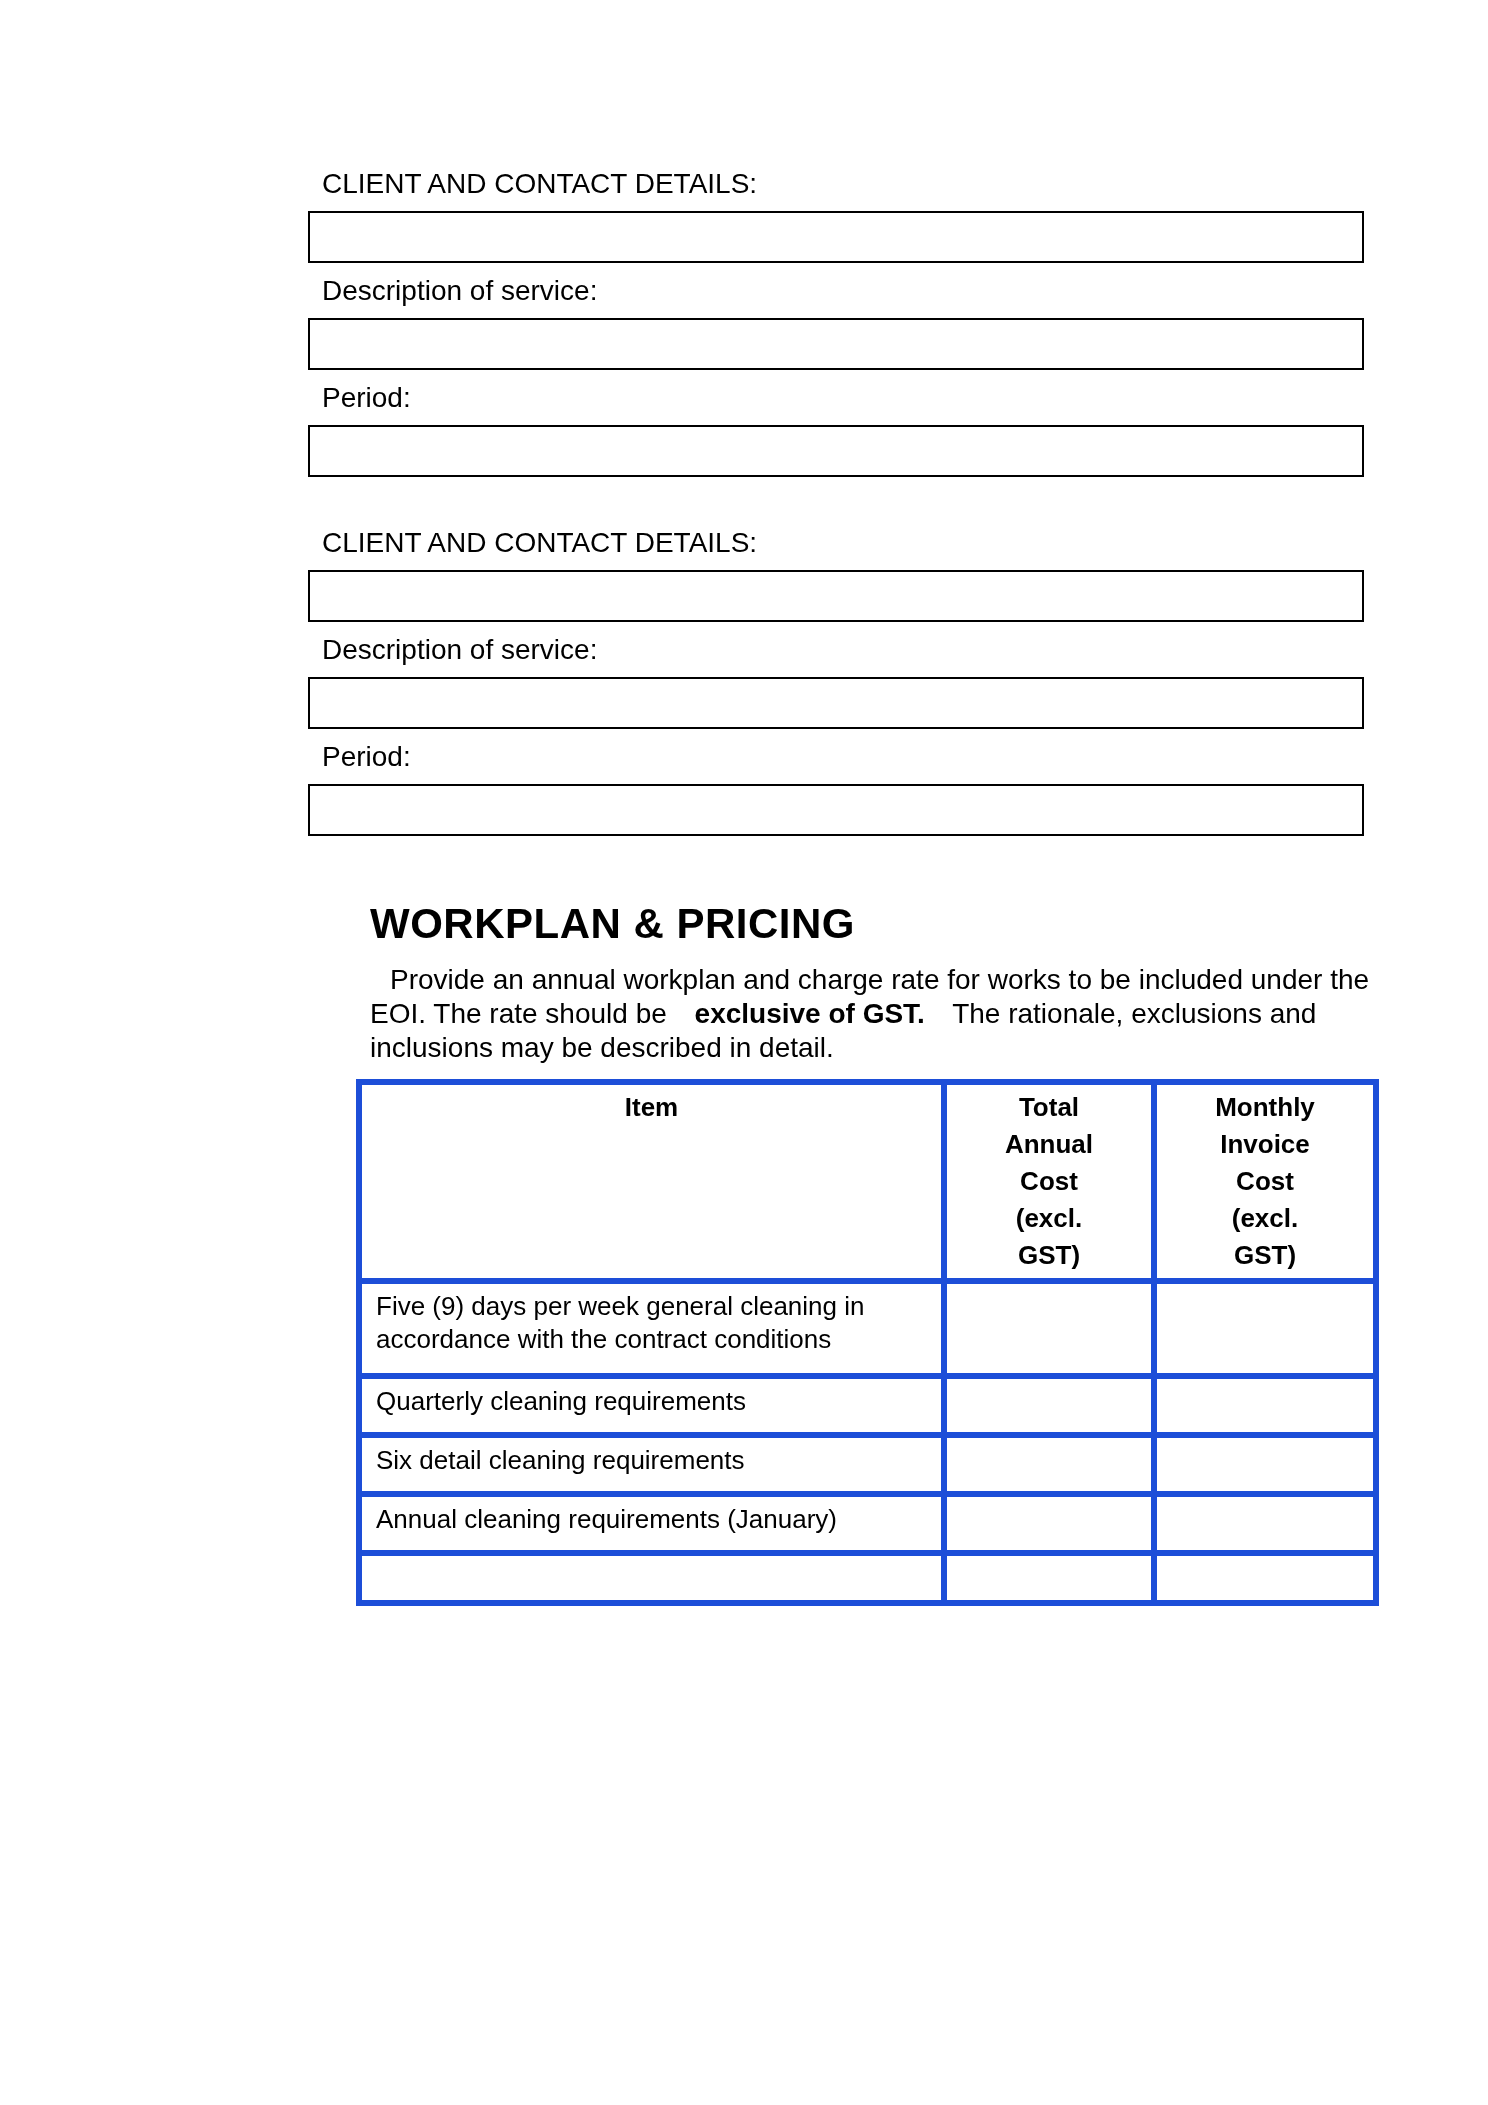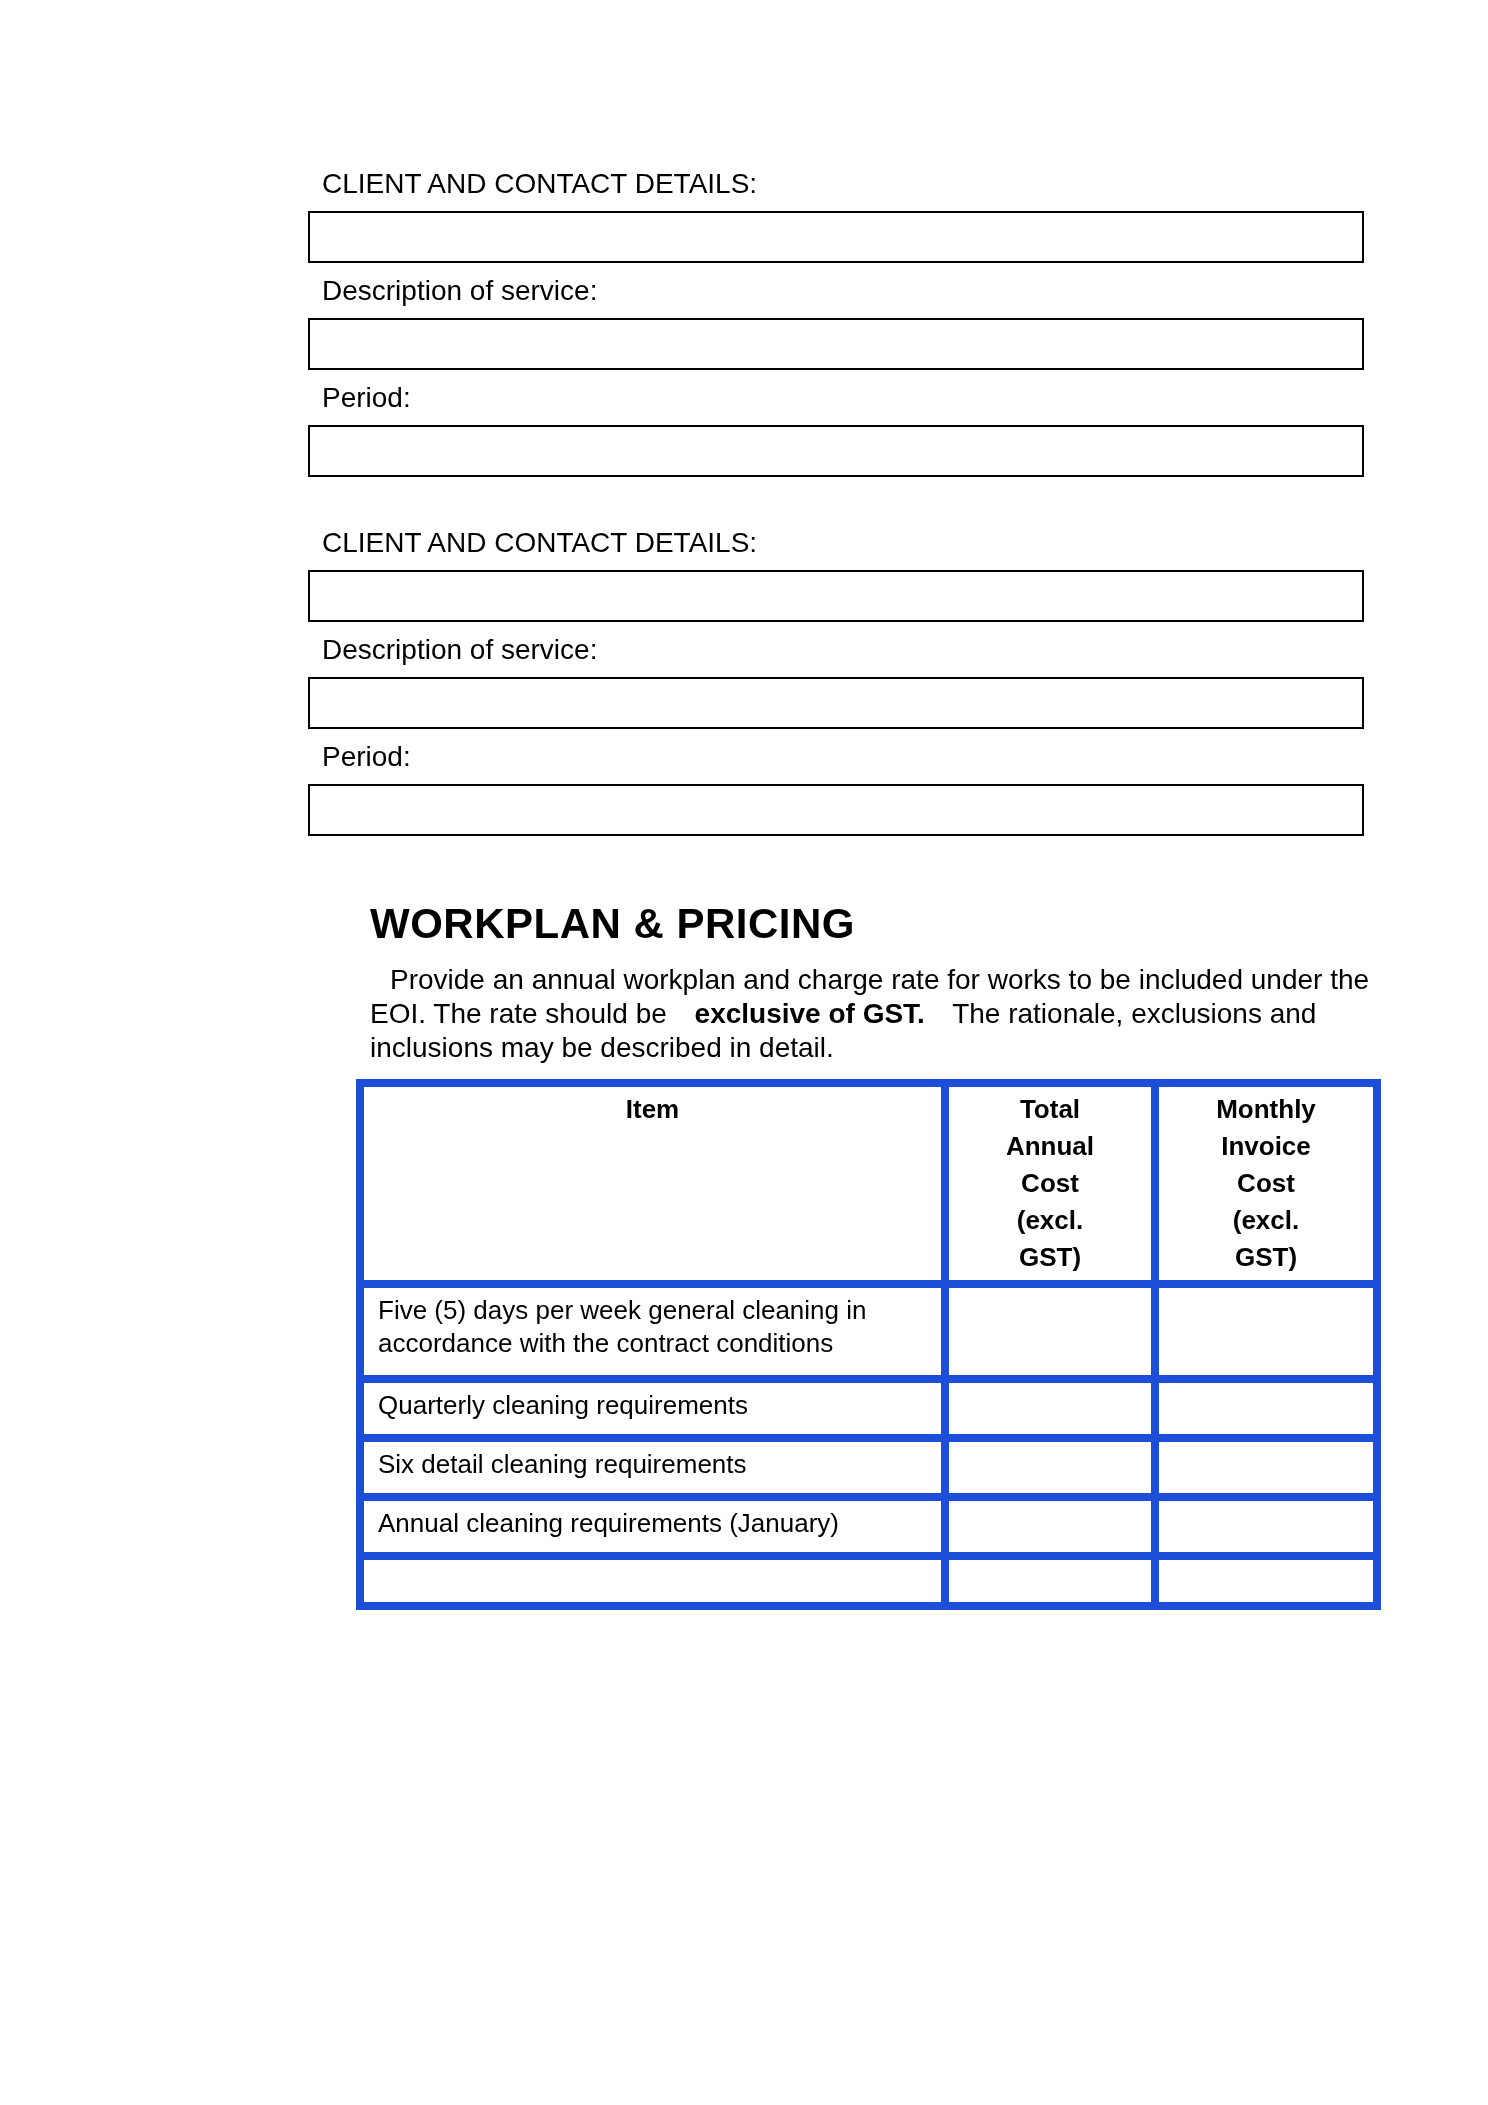--- a/index.html
+++ b/index.html
@@ -69,21 +69,21 @@
   }
   .workplan-intro .bold { font-weight: bold; }
 
   
   table.pricing {
     border-collapse: collapse;
     table-layout: fixed;
     width: 1017px;
   }
   table.pricing th, table.pricing td {
-    border: 8px solid #1d4ed8;
+    border: 6px solid #1d4ed8;
     vertical-align: top;
     overflow: hidden;
   }
   table.pricing th {
     font-size: 26px;
     font-weight: bold;
     line-height: 37px;
     text-align: center;
     padding: 4px 8px;
   }
@@ -144,21 +144,21 @@
           <col style="width:222px">
         </colgroup>
         <tbody>
           <tr class="hdr-row">
             <th>Item</th>
             <th class="wrap-words">Total Annual Cost (excl. GST)</th>
             <th class="wrap-words">Monthly Invoice Cost (excl. GST)</th>
           </tr>
 
           <tr class="row-tall">
-            <td>Five (5) days per week general cleaning in accordance with the contract conditions</td>
+            <td>Five (9) days per week general cleaning in accordance with the contract conditions</td>
             <td></td>
             <td></td>
           </tr>
 
           <tr class="row-std">
             <td>Quarterly cleaning requirements</td>
             <td></td>
             <td></td>
           </tr>
 

